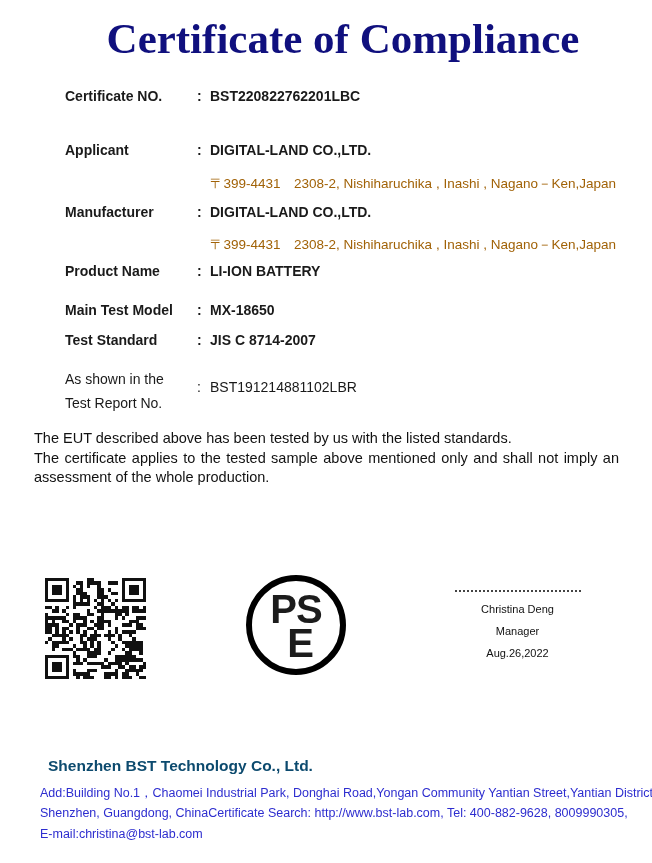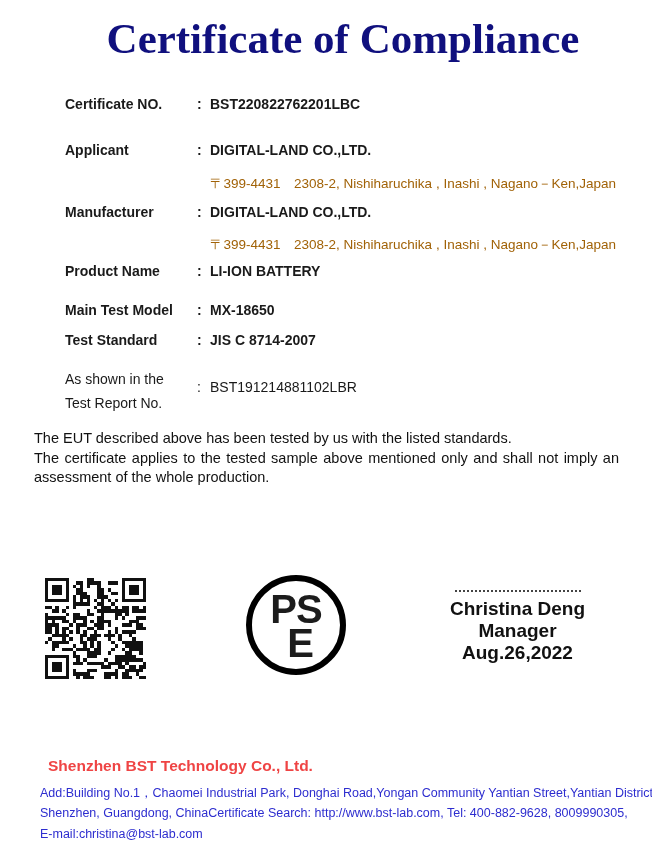--- a/index.html
+++ b/index.html
@@ -98,58 +98,58 @@
     margin-top: -4px;
     padding-left: 8px;
     letter-spacing: -1px;
   }
   .sig {
     position: absolute;
     left: 430px;
     top: 590px;
     width: 175px;
     text-align: center;
-    font-weight: bold;
-    font-size: 19px;
+    font-weight: normal;
+    font-size: 11px;
     line-height: 22px;
     color: #111111;
   }
   .sig .dots {
     width: 126px;
     margin: 0 auto 6px auto;
     border-top: 2px dotted #444444;
     height: 0;
   }
   .footer-company {
     position: absolute;
     left: 48px;
     top: 757px;
     font-size: 15.5px;
     font-weight: bold;
-    color: #ef4444;
+    color: #0c4a6e;
   }
   .footer-line {
     position: absolute;
     left: 40px;
     font-size: 12.5px;
     color: #2d2dcf;
     white-space: nowrap;
   }
   .fl1 { top: 785px; }
   .fl2 { top: 806px; }
   .fl3 { top: 827px; }
 </style>
 </head>
 <body>
 
 <div class="page">
 
   <div class="title">Certificate of Compliance</div>
 
-  <div class="detail-row" style="top:96px">
+  <div class="detail-row" style="top:88px">
     <span class="lbl">Certificate NO.</span><span class="colon">:</span><span class="val">BST220822762201LBC</span>
   </div>
 
   <div class="detail-row" style="top:142px">
     <span class="lbl">Applicant</span><span class="colon">:</span><span class="val">DIGITAL-LAND CO.,LTD.</span>
   </div>
 
   <div class="addr-row" style="top:175px">〒399-4431　2308-2, Nishiharuchika , Inashi , Nagano－Ken,Japan</div>
 
   <div class="detail-row" style="top:204px">

